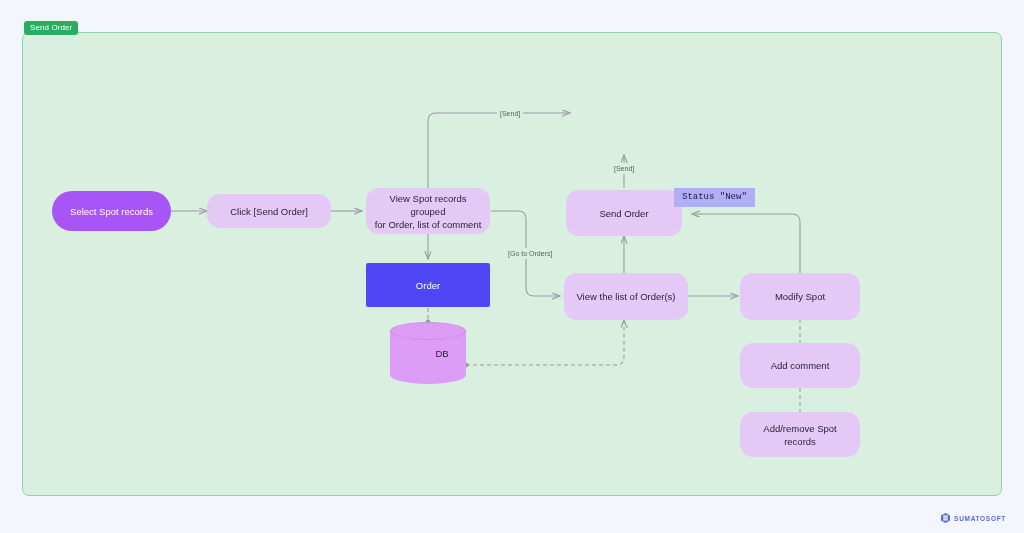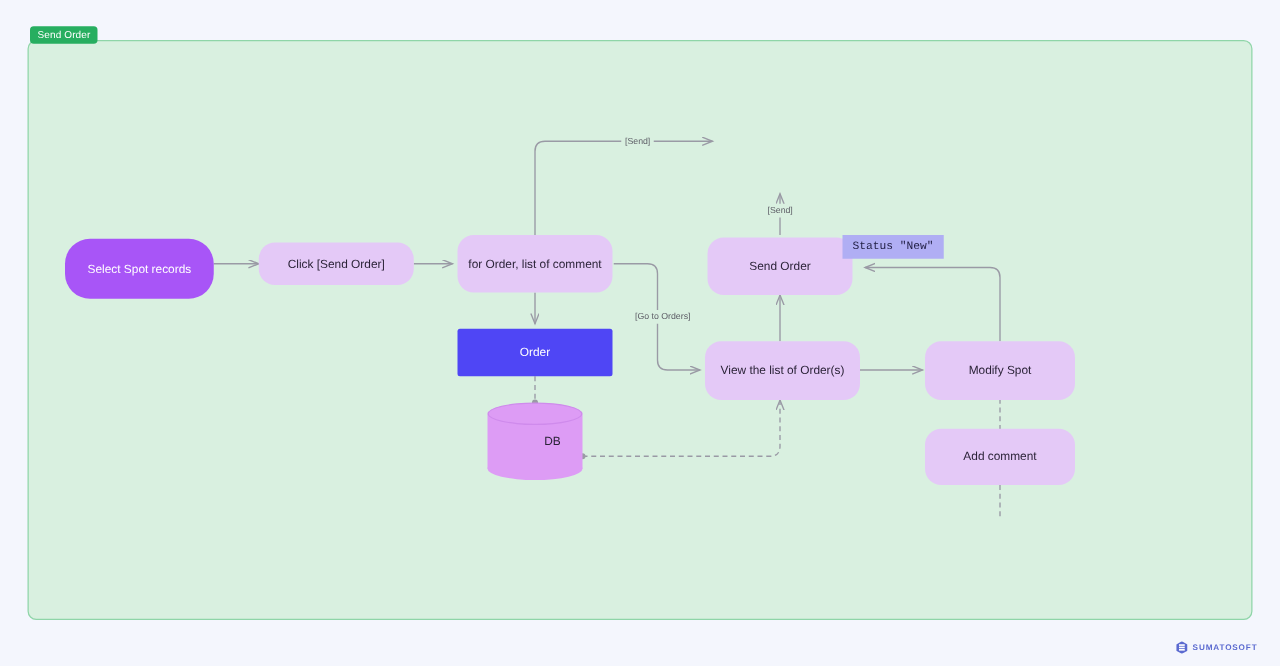--- a/index.html
+++ b/index.html
@@ -208,34 +208,35 @@
       <path d="M688,296 L738,296" marker-end="url(#arrow)"></path>
 
       <path d="M800,273 L800,222 Q800,214 792,214 L692,214" marker-end="url(#arrow)"></path>
 
       <path d="M800,319 L800,344" stroke-dasharray="4,3"></path>
 
       <path d="M800,388 L800,413" stroke-dasharray="4,3"></path>
     </g>
   </svg>
 
-  <div class="node accent" style="left:52px; top:191px; width:119px; height:48px;justify-content:center;">
+  <div class="node accent" style="left:52px; top:191px; width:119px; height:40px;justify-content:center;">
     <span class="node-text">Select Spot records</span>
   </div>
 
   <div class="node round" style="left:207px; top:194px; width:124px; height:34px;">
     <span class="node-text">Click [Send Order]</span>
   </div>
 
   <div class="node round" style="left:366px; top:188px; width:124px; height:46px; flex-direction:column;">
+    <span class="node-text">View Spot records grouped</span>
     <span class="node-text">for Order, list of comment</span>
   </div>
 
 
-  <div class="node rect" style="left:366px; top:263px; width:124px; height:38px;">
+  <div class="node rect" style="left:366px; top:263px; width:124px; height:44px;">
     <span class="node-text">Order</span>
   </div>
 
   <div class="cyl" style="left:390px; top:322px; width:76px; height:62px;">
     <span class="bot"></span>
     <span class="body"></span>
     <span class="top"></span>
     <span class="label">DB</span>
   </div>
 
@@ -250,20 +251,23 @@
   </div>
 
   <div class="node round" style="left:740px; top:273px; width:120px; height:47px;">
     <span class="node-text">Modify Spot</span>
   </div>
 
   <div class="node round" style="left:740px; top:343px; width:120px; height:45px;">
     <span class="node-text">Add comment</span>
   </div>
 
+  <div class="node round" style="left:740px; top:412px; width:120px; height:45px;">
+    <span class="node-text">Add/remove Spot records</span>
+  </div>
 
   <div class="edge-label" style="left:497px; top:108px;">[Send]</div>
 
   <div class="edge-label" style="left:611px; top:163px;">[Send]</div>
 
   <div class="edge-label" style="left:505px; top:248px;">[Go to Orders]</div>
 
   <div class="watermark">
     <svg width="9" height="10" viewBox="0 0 9 10">
       <polygon points="4.5,0 9,2.5 9,7.5 4.5,10 0,7.5 0,2.5" fill="#5b6ad0"></polygon>

